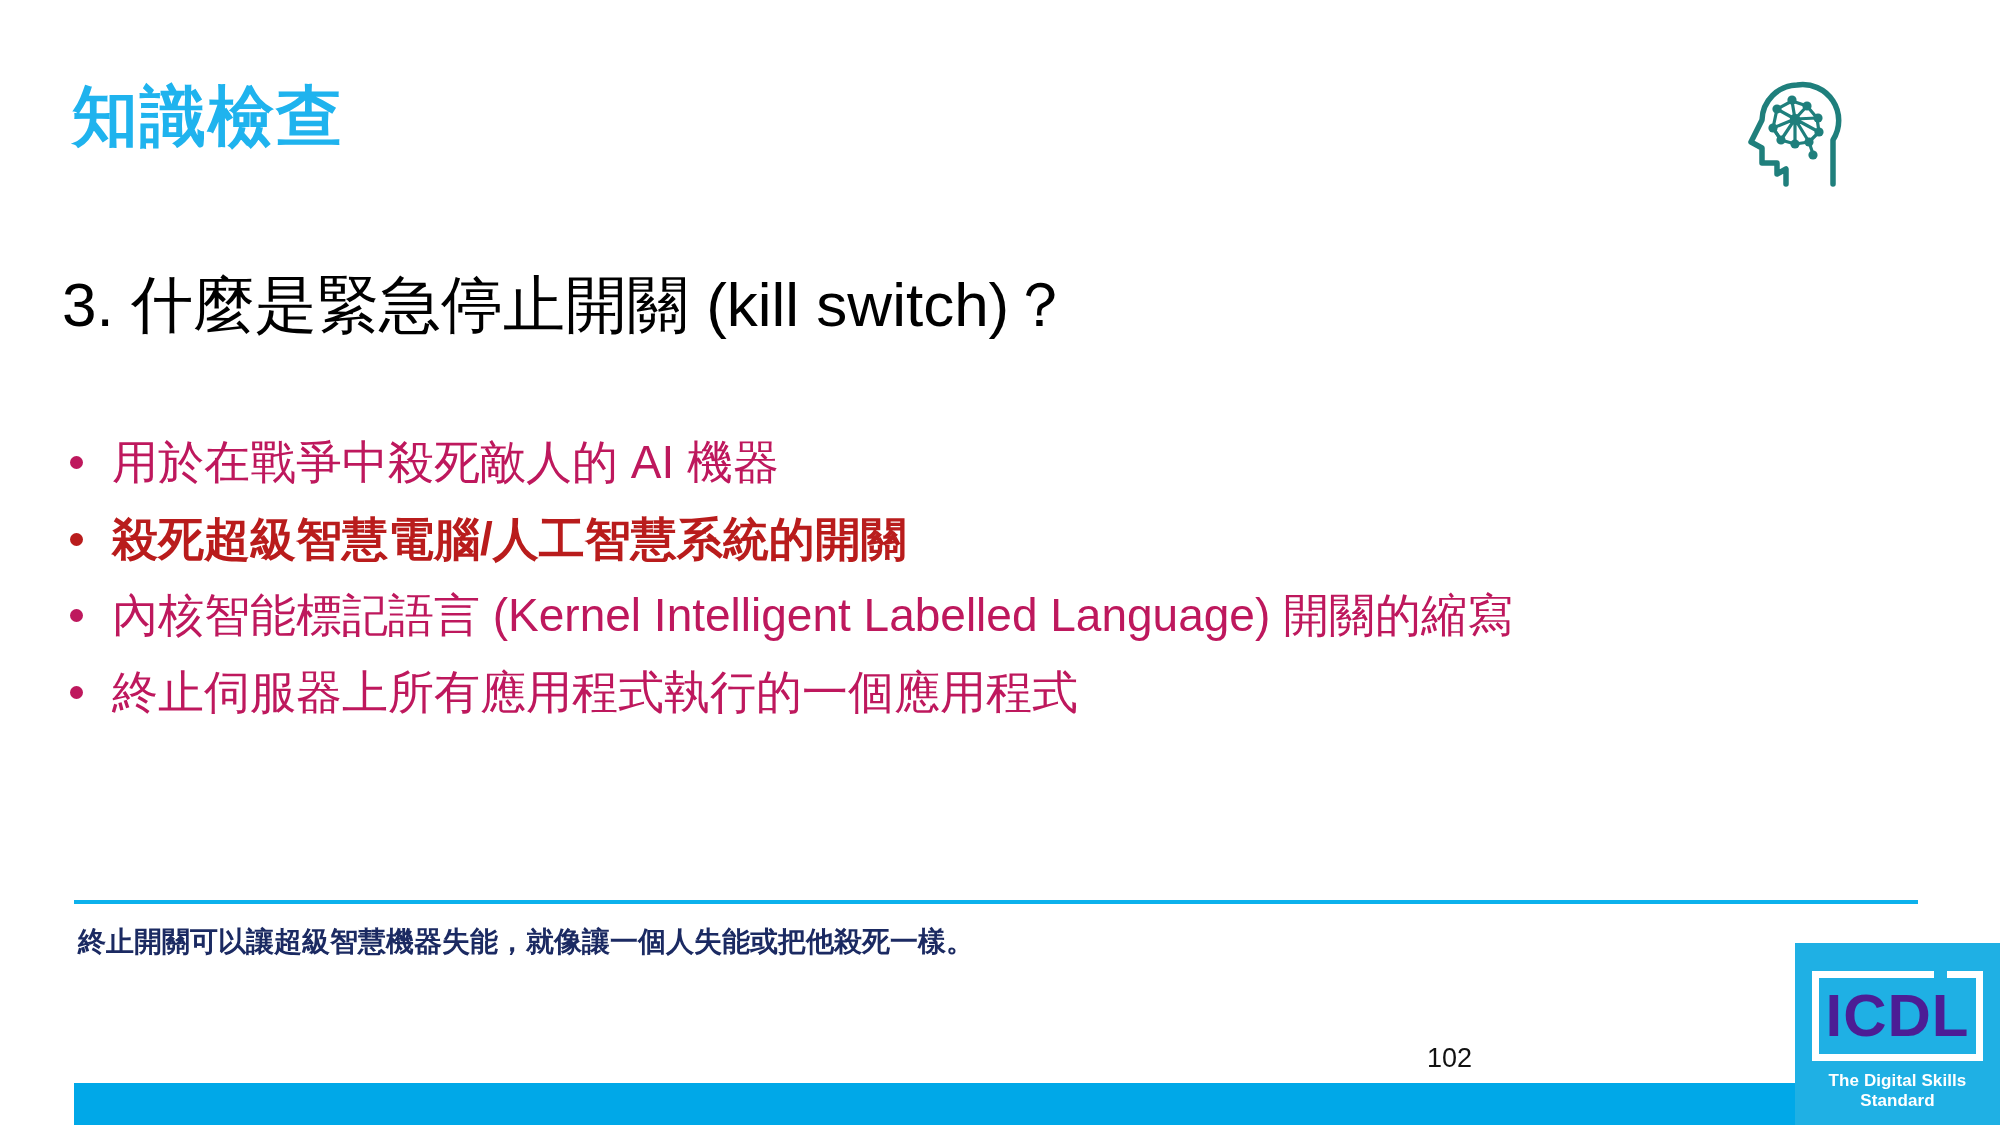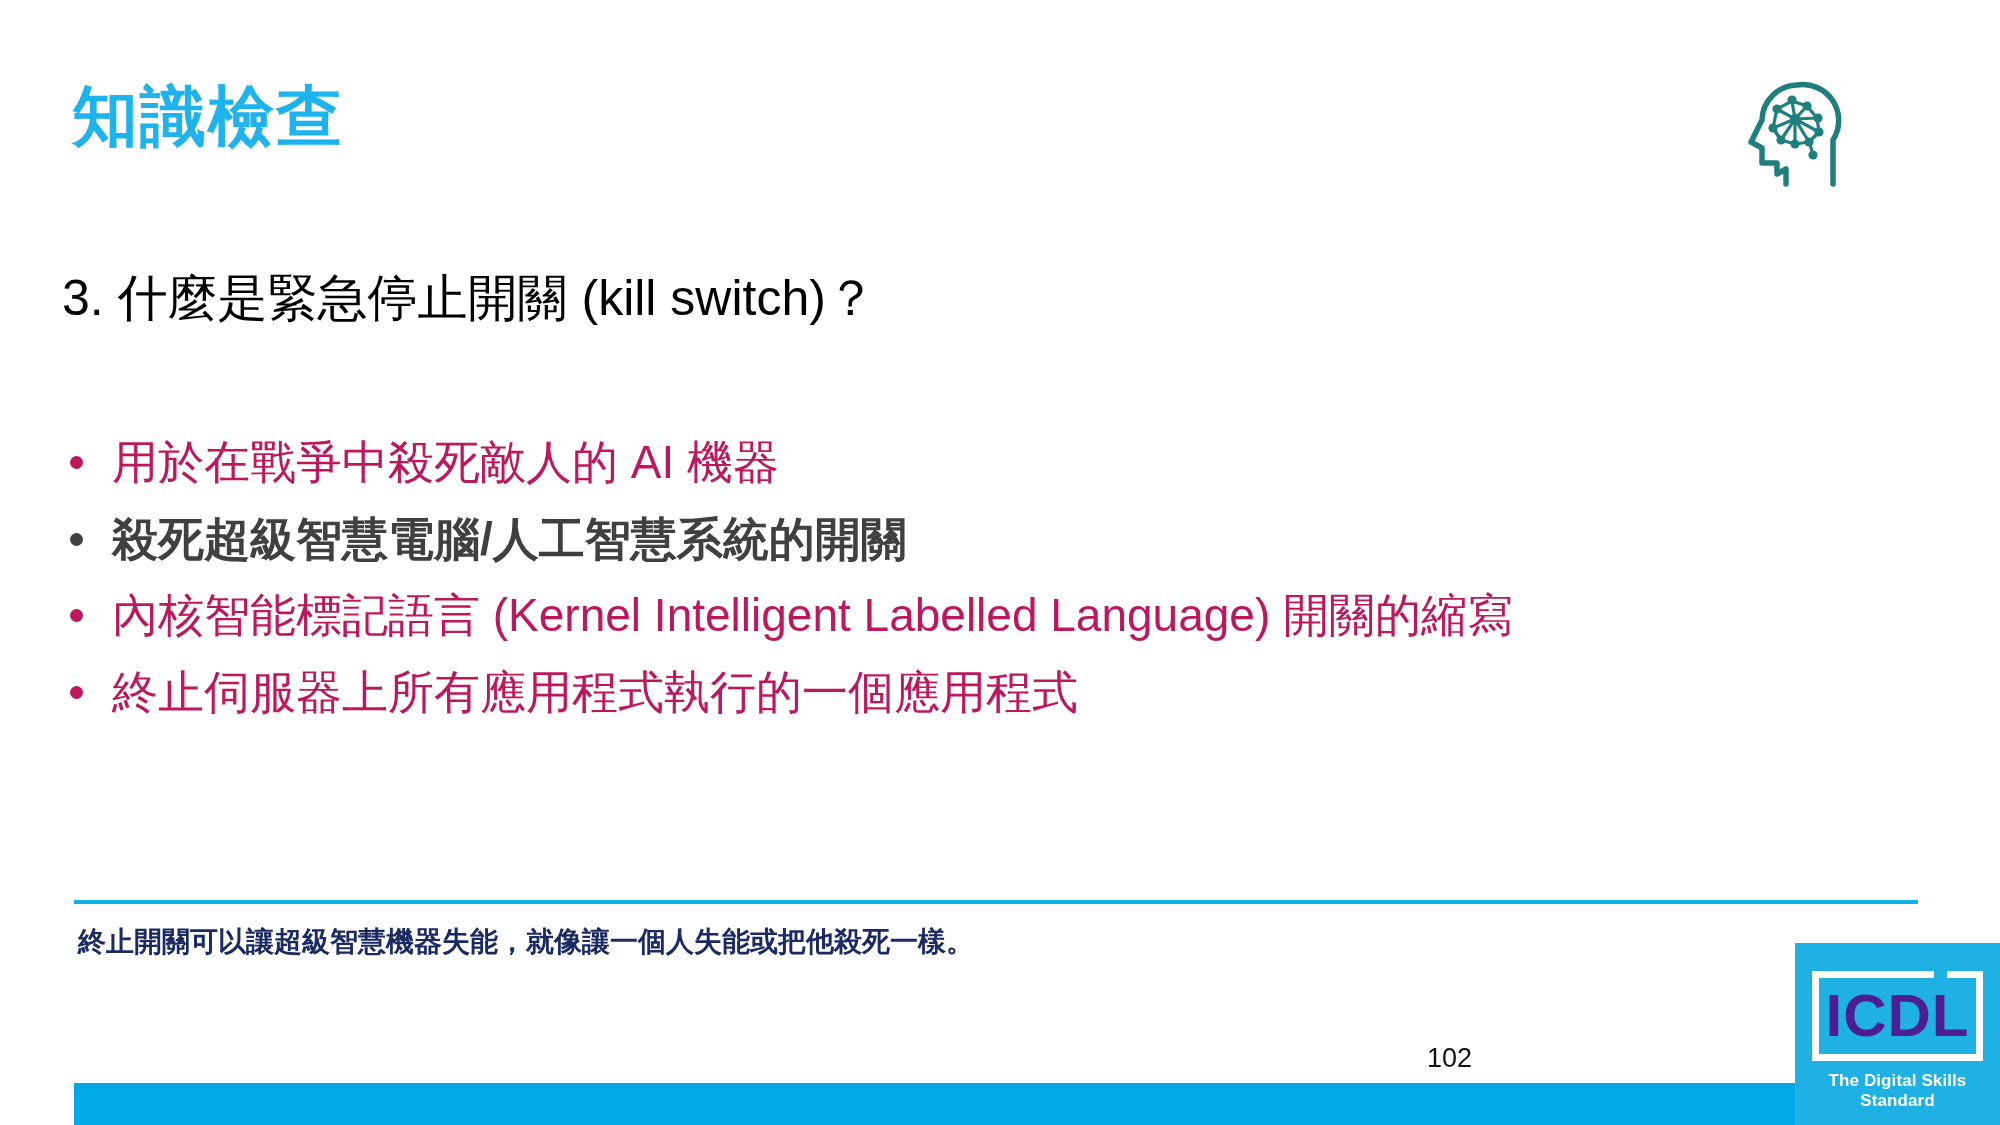--- a/index.html
+++ b/index.html
@@ -40,21 +40,21 @@
     top: 62px;
     width: 140px;
     height: 125px;
   }
 
   
   .question {
     position: absolute;
     left: 62px;
     top: 268px;
-    font-size: 50px;
+    font-size: 62px;
     line-height: 1.2;
     color: #000000;
     white-space: nowrap;
   }
 
   .answer-list {
     position: absolute;
     left: 62px;
     top: 432px;
     width: 1840px;
@@ -77,21 +77,21 @@
     position: absolute;
     left: 8px;
     top: 0.52em;
     width: 13px;
     height: 13px;
     border-radius: 50%;
     background: currentColor;
   }
 
   .answer-item.correct {
-    color: #404040;
+    color: #b91c1c;
     font-weight: 700;
   }
 
   
   .divider {
     position: absolute;
     left: 74px;
     top: 900px;
     width: 1844px;
     height: 4px;

